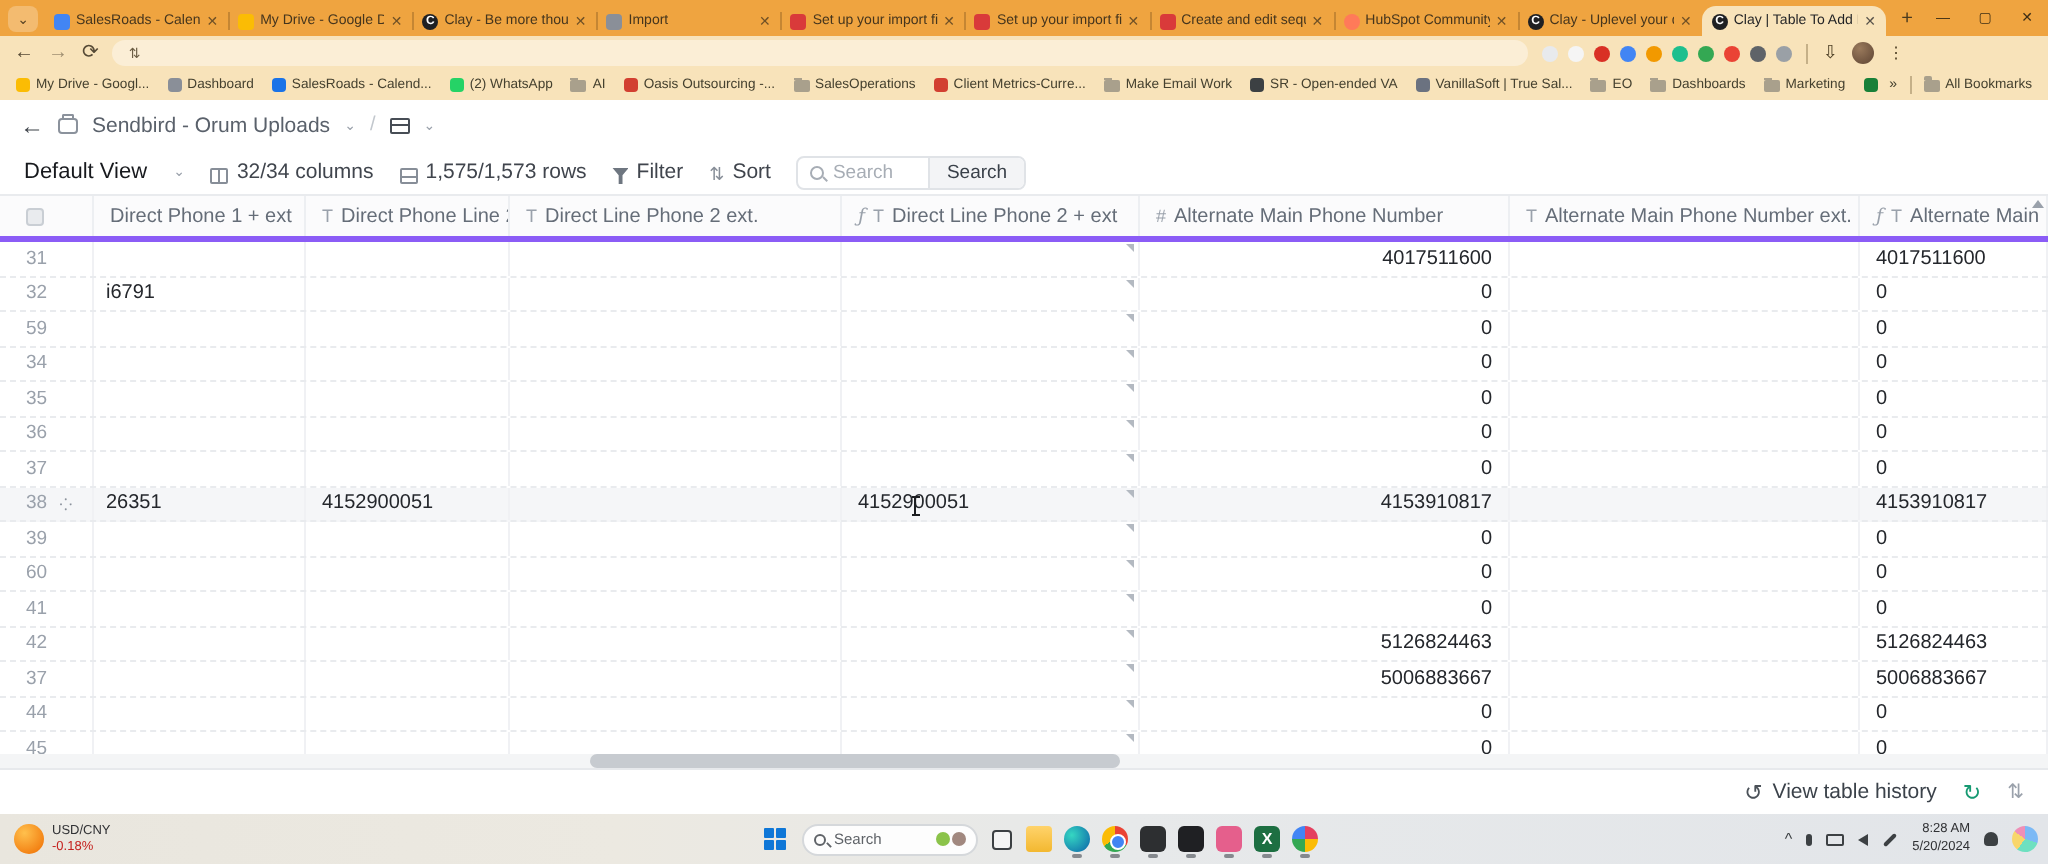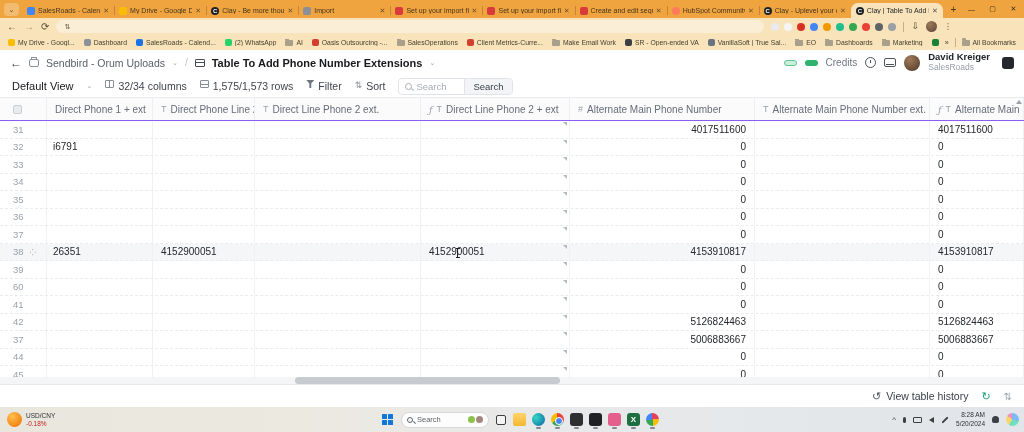--- a/index.html
+++ b/index.html
@@ -66,40 +66,40 @@
   .inbox-ic::before{content:'';position:absolute;left:1px;right:1px;bottom:1px;height:1px;background:#4b5259}
   .avatar{width:16px;height:16px;border-radius:50%;background:radial-gradient(circle at 35% 28%,#a07a58,#4e3828)}
   #userbox{line-height:1.15}
   .uname{font-size:9.5px;font-weight:bold;color:#1c2026}
   .uorg{font-size:8.5px;color:#99a0aa}
   .panel-toggle{width:12px;height:12px;border-radius:3px;background:#23272e;margin-left:4px}
 
   
   #toolbar{position:absolute;top:75px;left:0;width:1024px;height:23px;border-bottom:1px solid #e9ebee;display:flex;align-items:center;padding:0 12px;gap:13px;background:#fff}
   .viewname{font-size:11px;color:#17191d}
-  .tstat{display:flex;align-items:flex-start;gap:4px;font-size:10.5px;color:#40454d}
+  .tstat{display:flex;align-items:flex-end;gap:4px;font-size:10.5px;color:#40454d}
   .gico{color:#878e98;font-size:9px}
   .colico{width:9px;height:8px;border:1px solid #878e98;border-radius:1px;position:relative}
   .colico::before{content:'';position:absolute;left:3px;top:0;bottom:0;width:1px;background:#878e98}
   .rowico{width:9px;height:8px;border:1px solid #878e98;border-radius:1px;position:relative}
   .rowico::before{content:'';position:absolute;left:0;right:0;top:3px;height:1px;background:#878e98}
   .funnel{width:8px;height:8px;background:#6e7680;clip-path:polygon(0 0,100% 0,62% 45%,62% 100%,38% 100%,38% 45%)}
   #searchbox{height:17px;border:1px solid #e0e3e7;border-radius:4px;display:flex;align-items:center;overflow:hidden}
   .mag{width:7px;height:7px;border:1.2px solid #a7adb5;border-radius:50%;position:relative;margin:0 4px 0 6px}
   .mag::after{content:'';position:absolute;left:5px;top:5px;width:3px;height:1.2px;background:#a7adb5;transform:rotate(45deg)}
   #searchinput{border:none;outline:none;width:48px;font-size:9.5px;color:#33383f;background:transparent;font-family:"Liberation Sans",sans-serif}
   #searchinput::placeholder{color:#a7adb5}
   #searchbtn{height:100%;background:#f3f4f6;border-left:1px solid #e0e3e7;font-size:9.5px;color:#394049;padding:0 8px;display:grid;place-items:center}
   #tb-right{margin-left:auto;display:flex;align-items:center;gap:8px}
   #actionsbtn{height:18px;border:1px solid #dfe2e6;background:#f5f6f7;border-radius:5px;padding:0 8px;font-size:10.5px;color:#23262b;display:flex;align-items:center;gap:4px}
   #enrichbtn{height:18px;border-radius:5px;background:#1b6ce8;color:#fff;font-size:10.5px;padding:0 9px;display:flex;align-items:center;gap:4px}
   .sparkle{font-size:8px}
 
   
-  #thead{position:absolute;top:98px;left:0;width:1024px;height:23px;display:flex;background:#fbfbfc;border-bottom:1px solid #8b5cf6}
+  #thead{position:absolute;top:98px;left:0;width:1024px;height:23px;display:flex;background:#fbfbfc;border-bottom:3px solid #8b5cf6}
   .th{display:flex;align-items:center;gap:4px;padding:0 8px;border-right:1px solid #edeff2;font-size:10px;color:#656d78;white-space:nowrap;overflow:hidden;flex:none}
   .th-check{width:47px;border-right:1px solid #edeff2;display:flex;align-items:center;flex:none}
   .cb{width:9px;height:9px;border:1px solid #c9ced4;background:#e9ebee;border-radius:2px;margin-left:13px}
   .tico{color:#9aa1ab;font-size:9px;flex:none}
   .tico.fx{font-family:"DejaVu Serif",serif;font-style:italic;font-size:9.5px}
   #tbody{position:absolute;top:121px;left:0;width:1024px;height:256px;overflow:hidden}
   .trow{display:flex;height:17.5px;border-bottom:1px dashed #e9ebee;position:relative;background:#fff}
   .trow.hl{background:#f5f6f8}
   .rownum{width:47px;flex:none;display:flex;align-items:center;gap:6px;padding-left:13px;font-size:9.5px;color:#9aa1ab;border-right:1px solid #f0f1f4}
   .expand{font-size:8px;color:#8b929c;letter-spacing:-1px}
@@ -319,35 +319,21 @@
     </div>
   </div>
 
   <div id="appheader">
     <span class="backarrow">←</span>
     <span class="fold-ic"></span>
     <span class="crumb1">Sendbird - Orum Uploads</span>
     <span class="chevd">⌄</span>
     <span class="slash">/</span>
     <span class="tbl-ic"></span>
-    <span class="crumb2">Table To Add Phone Number Extensions</span>
     <span class="chevd">⌄</span>
-    <div id="hdr-right">
-      <span class="pill pill1"></span>
-      <span class="pill pill2"></span>
-      <span class="credits">Credits</span>
-      <span class="clock-ic"></span>
-      <span class="inbox-ic"></span>
-      <span class="avatar"></span>
-      <div id="userbox">
-        <div class="uname">David Kreiger</div>
-        <div class="uorg">SalesRoads</div>
-      </div>
-      <span class="panel-toggle"></span>
-    </div>
   </div>
 
   <div id="toolbar">
     <span class="viewname">Default View</span>
     <span class="chevd">⌄</span>
     <div class="tstat">
       <span class="colico"></span>
       <span>32/34 columns</span>
     </div>
     <div class="tstat">
@@ -437,21 +423,21 @@
         <div class="td c5 right" style="width: 185px;">
           <div>0</div>
         </div>
         <div class="td c6" style="width: 175px;"></div>
         <div class="td c7" style="width: 94px;">
           <div>0</div>
         </div>
       </div>
       <div class="trow">
         <div class="rownum">
-          <div>33</div>
+          <div>59</div>
         </div>
         <div class="td c1" style="width: 106px;"></div>
         <div class="td c2" style="width: 102px;"></div>
         <div class="td c3" style="width: 166px;"></div>
         <div class="td c4" style="width: 149px;">
           <div class="flag"></div>
         </div>
         <div class="td c5 right" style="width: 185px;">
           <div>0</div>
         </div>

